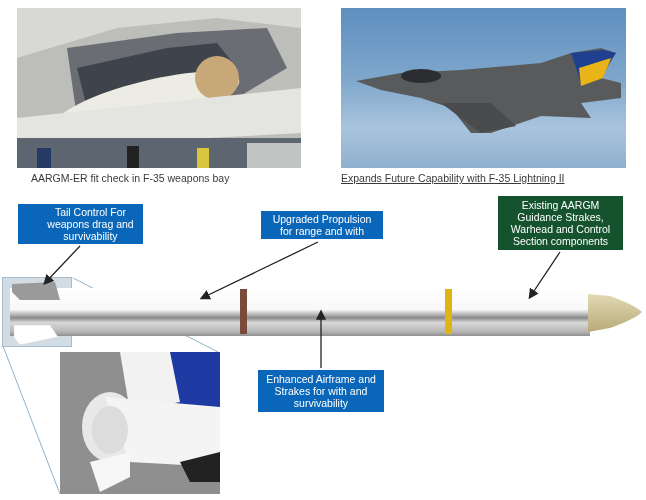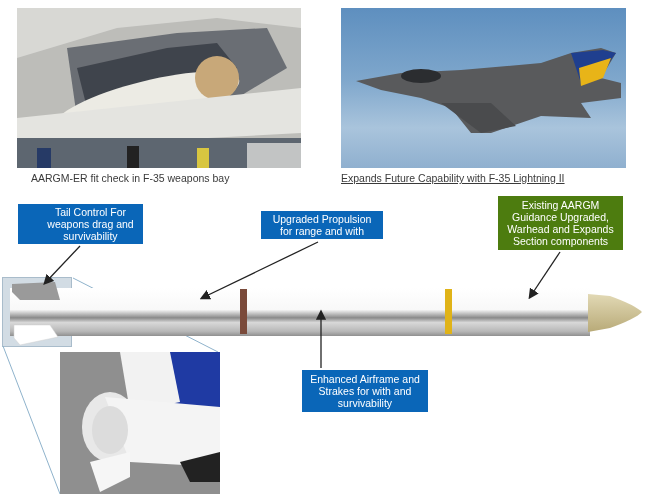--- a/index.html
+++ b/index.html
@@ -11,21 +11,21 @@
 
   
   #photo-bay { left: 17px; top: 8px; width: 284px; height: 160px; background: #c9c9c6; }
   
   #photo-f35 { left: 341px; top: 8px; width: 285px; height: 160px;
     background: linear-gradient(180deg, #5e8fbf 0%, #7fa7cc 45%, #a9c4dc 75%, #8fb0cf 100%); }
 
   .callout { position: absolute; color: #ffffff; font-size: 10.5px; line-height: 12px;
     text-align: center; display: flex; align-items: center; justify-content: center; padding: 1px 3px; }
   .callout.blue { background: #0a66b8; }
-  .callout.teal { background: #4d7c0f; }
+  .callout.teal { background: #14532d; }
 
   #inset-frame { position: absolute; left: 2px; top: 277px; width: 70px; height: 70px;
     background: #d2dce4; border: 1px solid #a9bccb; }
   #inset-photo { position: absolute; left: 60px; top: 352px; width: 160px; height: 142px; overflow: hidden; background: #8e8e8e; }
 
   svg { position: absolute; left: 0; top: 0; }
 </style>
 </head>
 <body>
 
@@ -116,22 +116,22 @@
   <span>survivability</span>
 </div>
 
 <div class="callout blue" style="left:261px; top:211px; width:122px; height:28px; flex-direction:column;">
   <span>Upgraded Propulsion</span>
   <span>for range and with</span>
 </div>
 
 <div class="callout teal" style="left:498px; top:196px; width:125px; height:54px; flex-direction:column;">
   <span>Existing AARGM</span>
-  <span>Guidance Upgraded,</span>
-  <span>Warhead and Expands</span>
+  <span>Guidance Strakes,</span>
+  <span>Warhead and Control</span>
   <span>Section components</span>
 </div>
 
-<div class="callout blue" style="left:258px; top:370px; width:126px; height:42px; flex-direction:column;margin-left:44px;">
+<div class="callout blue" style="left:258px; top:370px; width:126px; height:42px; flex-direction:column;">
   <span>Enhanced Airframe and</span>
   <span>Strakes for with and</span>
   <span>survivability</span>
 </div>
 
 </body></html>

